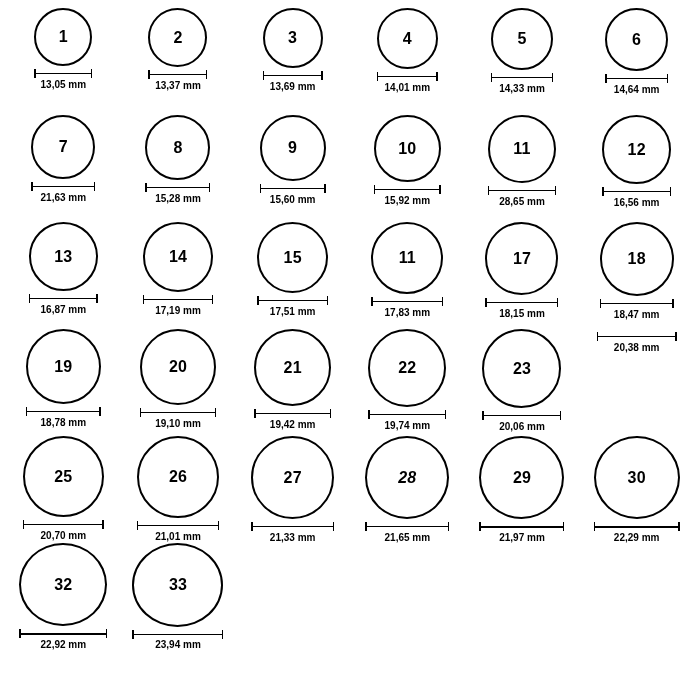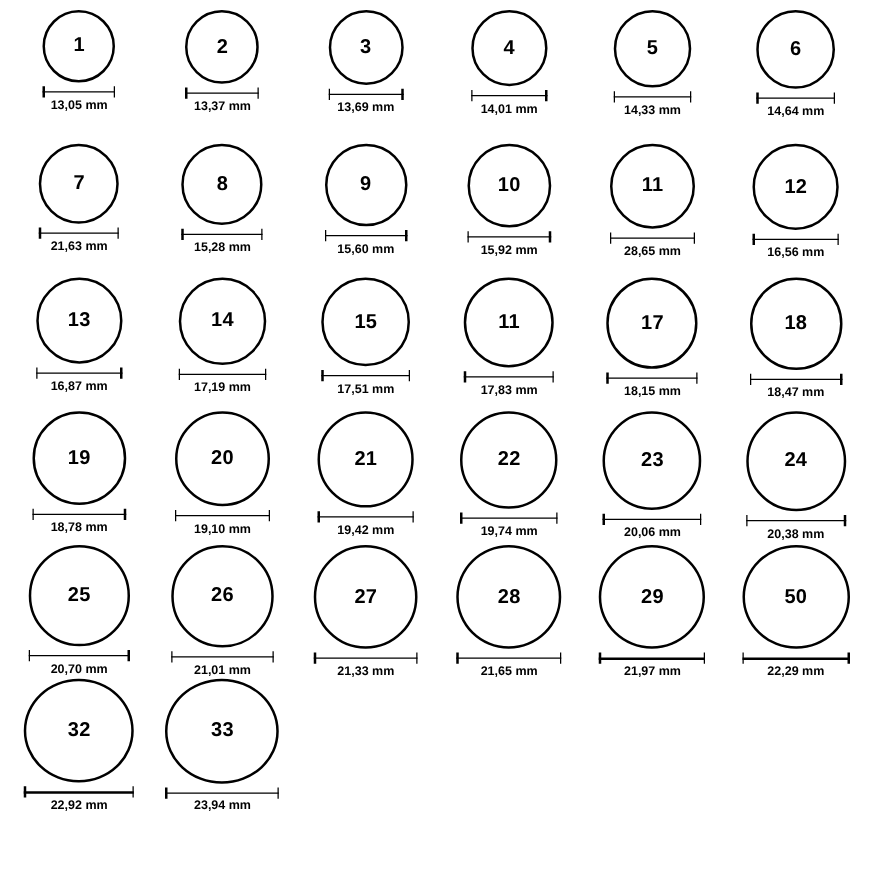--- a/index.html
+++ b/index.html
@@ -331,23 +331,20 @@
           <span class="ring-number">23</span>
         </div>
         <div class="measure-bar" style="width: 79px;">
           <div class="line"></div>
           <div class="cap left"></div>
           <div class="cap right"></div>
         </div>
         <div class="ring-label">20,06 mm</div>
       </div>
       <div class="ring-cell">
-        <div class="ring-circle" style="width: 80px; height: 80px;">
-          <span class="ring-number">24</span>
-        </div>
         <div class="measure-bar" style="width: 80px;">
           <div class="line"></div>
           <div class="cap left"></div>
           <div class="cap right"></div>
         </div>
         <div class="ring-label">20,38 mm</div>
       </div>
       <div class="ring-cell">
         <div class="ring-circle" style="width: 81px; height: 81px;">
           <span class="ring-number">25</span>
@@ -375,21 +372,21 @@
           <span class="ring-number">27</span>
         </div>
         <div class="measure-bar" style="width: 83px;">
           <div class="line"></div>
           <div class="cap left"></div>
           <div class="cap right"></div>
         </div>
         <div class="ring-label">21,33 mm</div>
       </div>
       <div class="ring-cell">
-        <div class="ring-circle" style="width: 84px; height: 84px;">
+        <div class="ring-circle" style="width: 84px; height: 84px; font-style: italic;">
           <span class="ring-number">28</span>
         </div>
         <div class="measure-bar" style="width: 84px;">
           <div class="line"></div>
           <div class="cap left"></div>
           <div class="cap right"></div>
         </div>
         <div class="ring-label">21,65 mm</div>
       </div>
       <div class="ring-cell">
@@ -398,21 +395,21 @@
         </div>
         <div class="measure-bar" style="width: 85px;">
           <div class="line"></div>
           <div class="cap left"></div>
           <div class="cap right"></div>
         </div>
         <div class="ring-label">21,97 mm</div>
       </div>
       <div class="ring-cell">
         <div class="ring-circle" style="width: 86px; height: 86px;">
-          <span class="ring-number">50</span>
+          <span class="ring-number">30</span>
         </div>
         <div class="measure-bar" style="width: 86px;">
           <div class="line"></div>
           <div class="cap left"></div>
           <div class="cap right"></div>
         </div>
         <div class="ring-label">22,29 mm</div>
       </div>
       <div class="ring-cell">
         <div class="ring-circle" style="width: 88px; height: 88px;">

